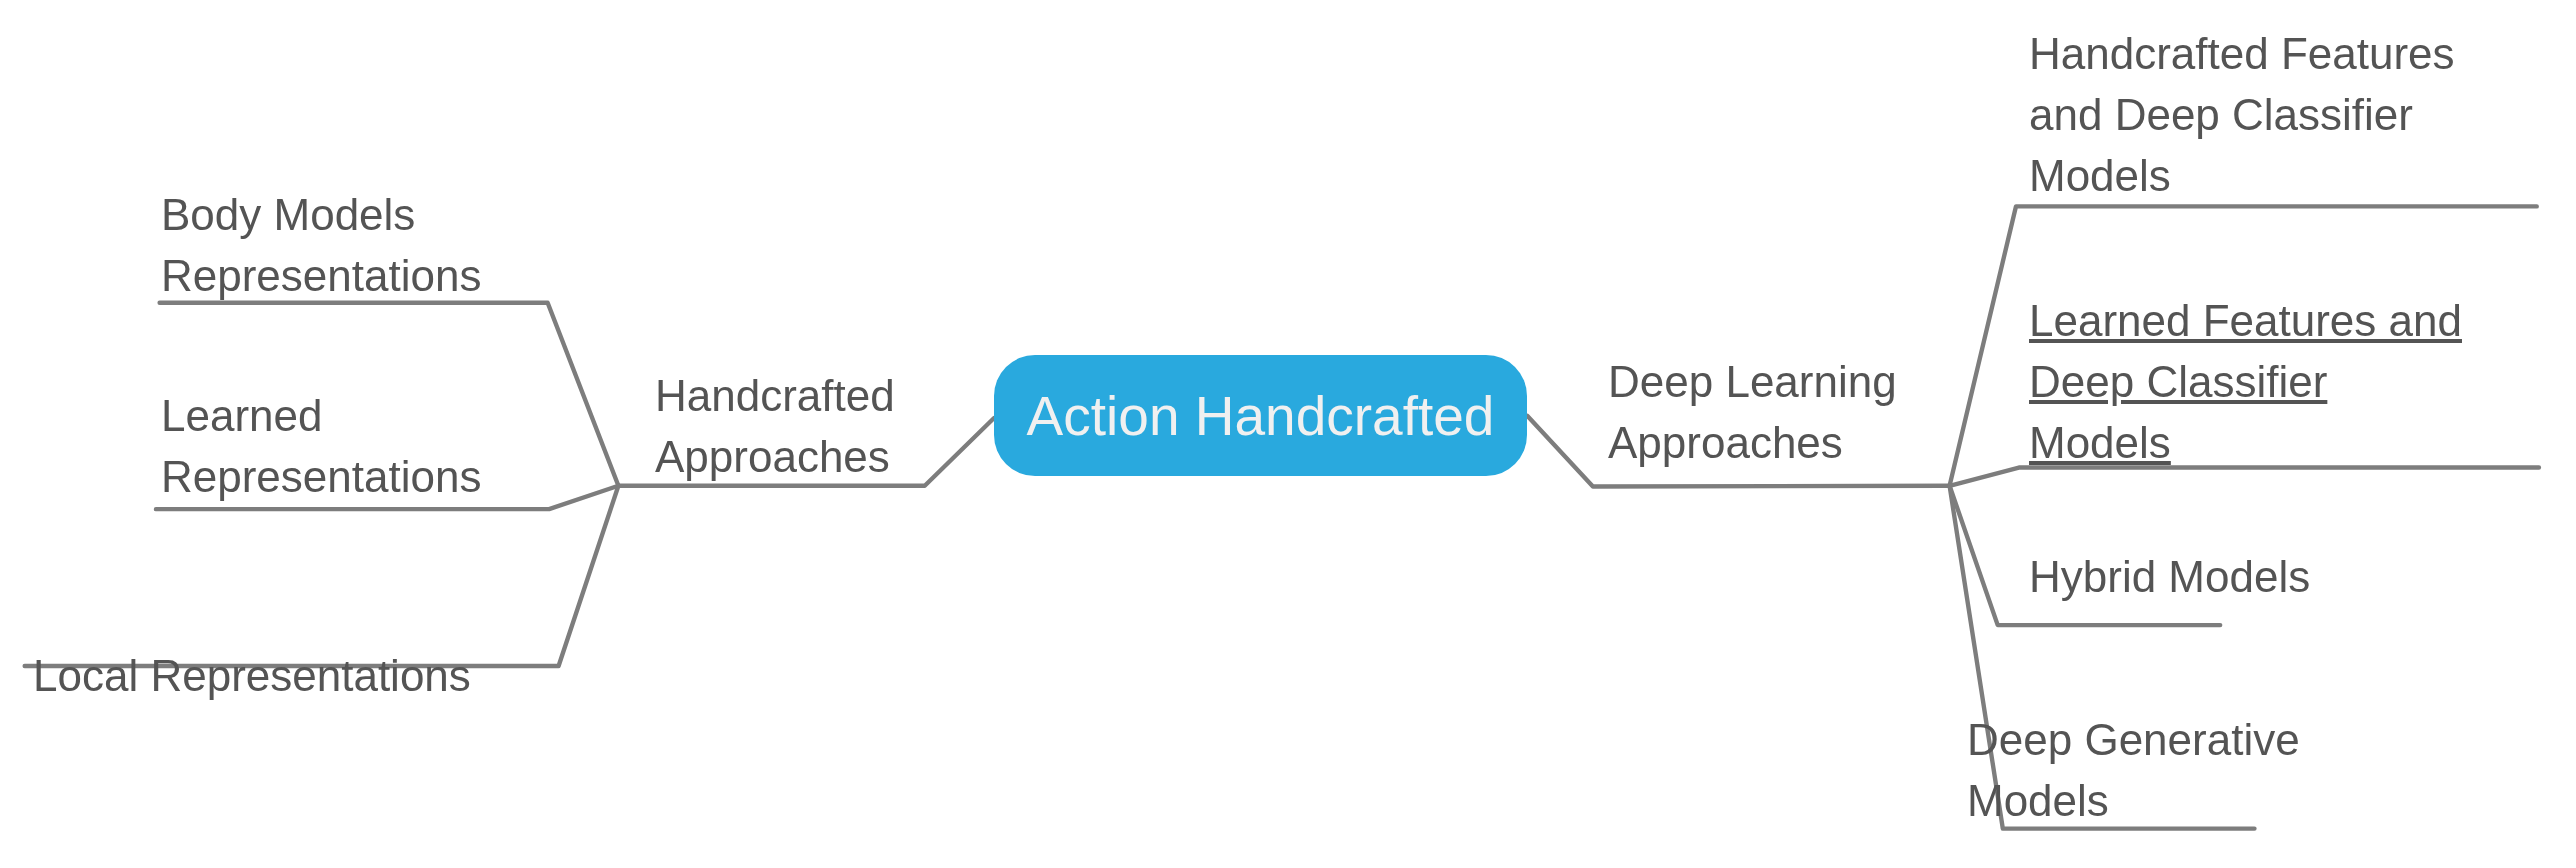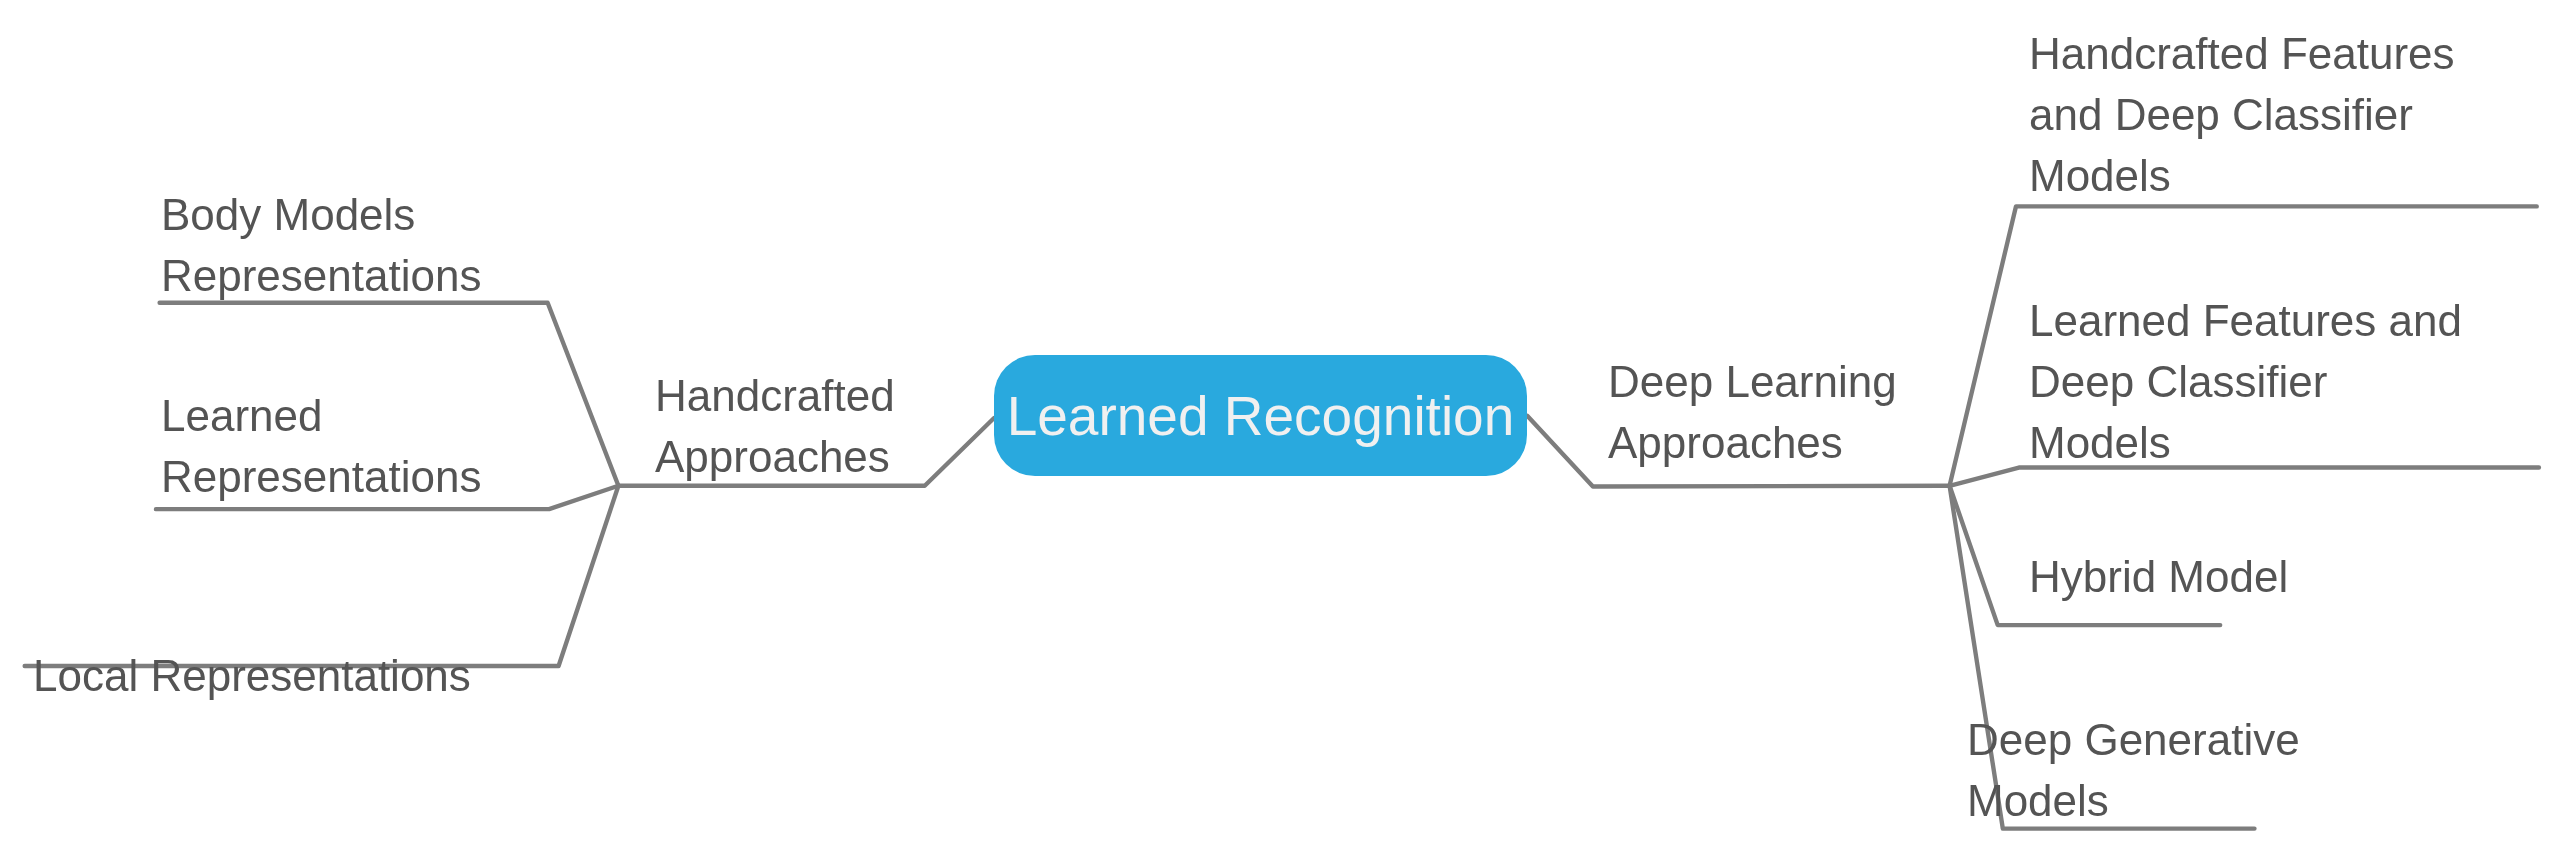--- a/index.html
+++ b/index.html
@@ -66,44 +66,44 @@
     <polyline class="connector" points="847,666 1267,666 1362,573"></polyline>
 
     <polyline class="connector" points="2093,570 2183,667 2672,666"></polyline>
     <polyline class="connector" points="2672,666 2763,283 3477,283"></polyline>
     <polyline class="connector" points="2672,666 2767,641 3480,641"></polyline>
     <polyline class="connector" points="2672,666 2738,857 3043,857"></polyline>
     <polyline class="connector" points="2672,666 2745,1136 3090,1136"></polyline>
   </svg>
 
   <div class="root-node">
-    <span class="root-label">Learned Recognition</span>
+    <span class="root-label">Action Handcrafted</span>
   </div>
 
   <div class="topic-label" style="left:630px; top:365px; width:321px;margin-left:25px;">Handcrafted
 Approaches</div>
 
   <div class="topic-label" style="left:161px; top:184px; width:438px;">Body Models
 Representations</div>
 
   <div class="topic-label" style="left:161px; top:385px; width:438px;">Learned
 Representations</div>
 
   <div class="topic-label" style="left:33px; top:597px; width:628px;margin-top:48px;">Local Representations</div>
 
   <div class="topic-label" style="left:1608px; top:351px; width:358px;">Deep Learning
 Approaches</div>
 
   <div class="topic-label" style="left:2029px; top:23.4px; width:540px;">Handcrafted Features
 and Deep Classifier
 Models</div>
 
-  <div class="topic-label" style="left:2029px; top:290px; width:540px;">Learned Features and
+  <div class="topic-label" style="left:2029px; top:290px; width:540px;text-decoration:underline;">Learned Features and
 Deep Classifier
 Models</div>
 
-  <div class="topic-label" style="left:2029px; top:546px; width:511px;">Hybrid Model</div>
+  <div class="topic-label" style="left:2029px; top:546px; width:511px;">Hybrid Models</div>
 
   <div class="topic-label" style="left:1967px; top:709px; width:511px;">Deep Generative
 Models</div>
 
 </div>
 
 
 </body></html>

